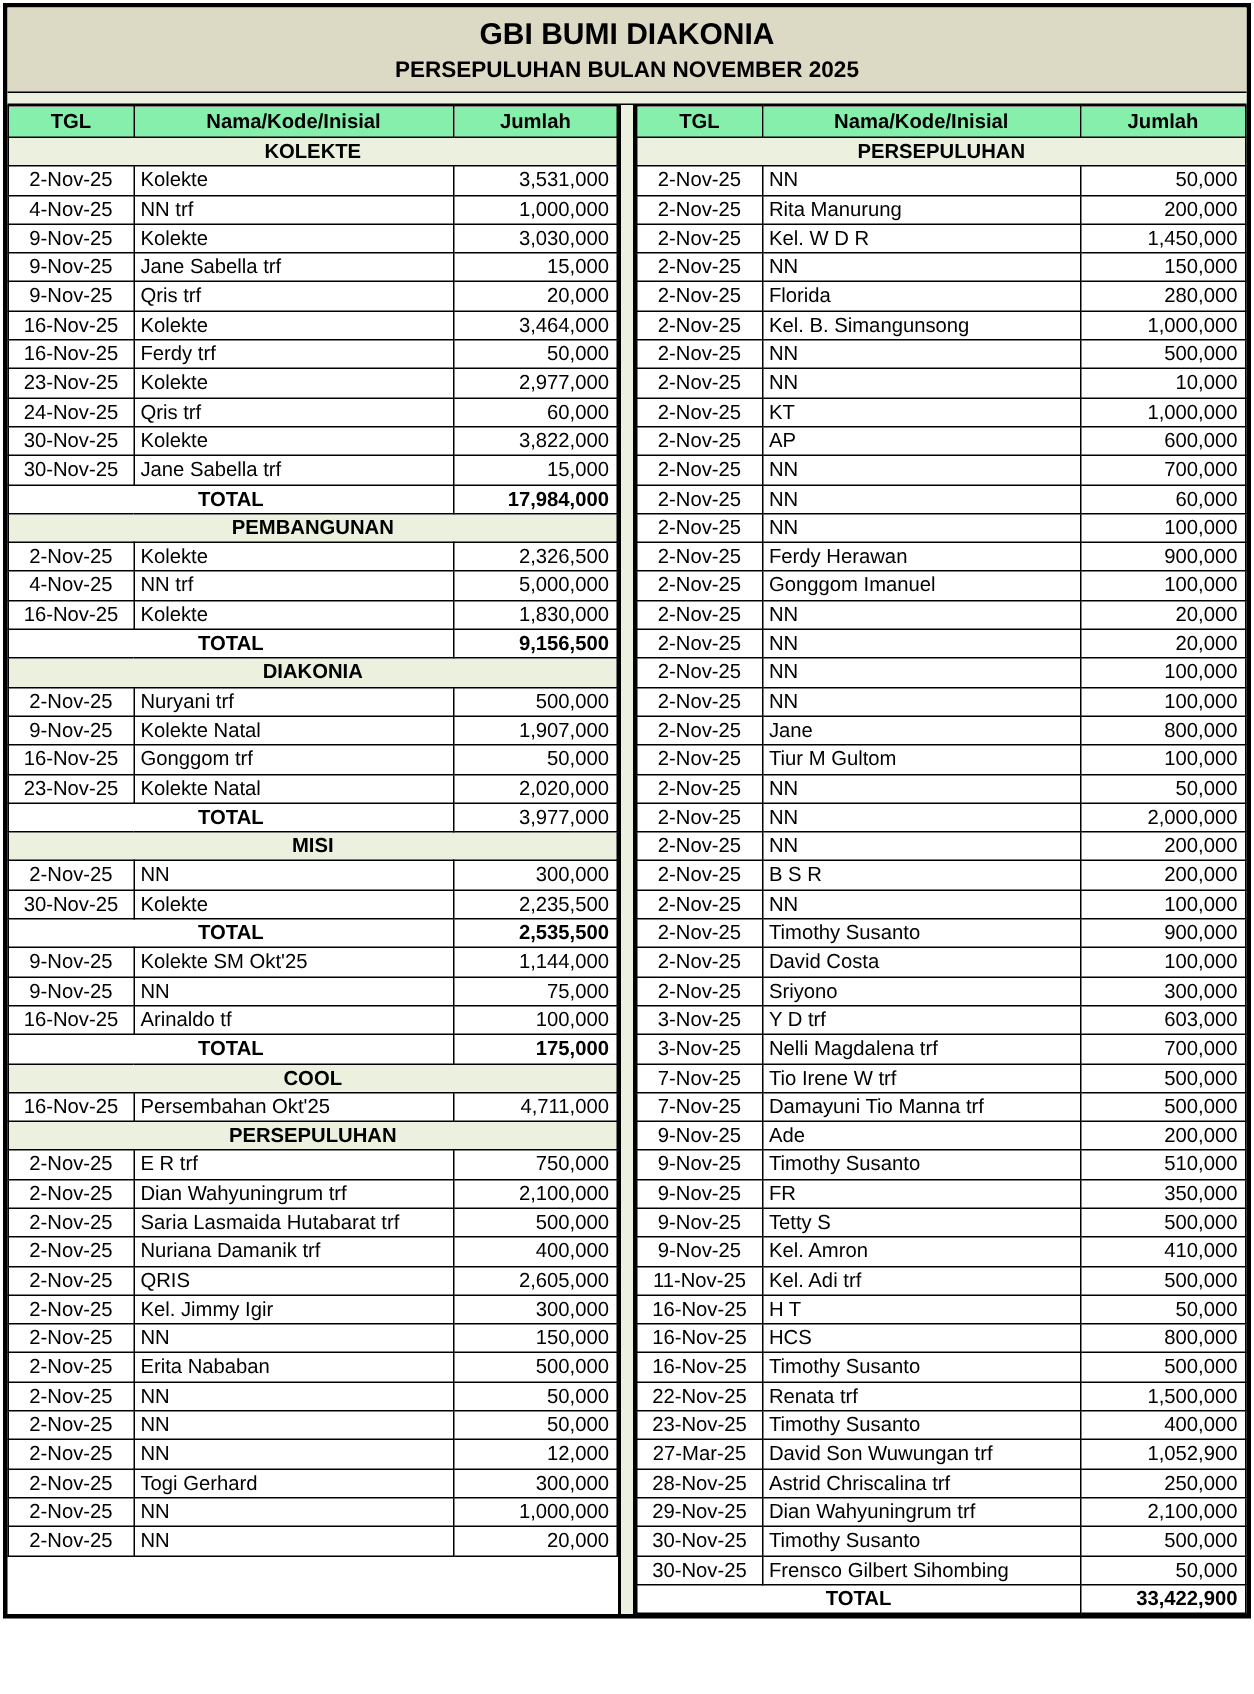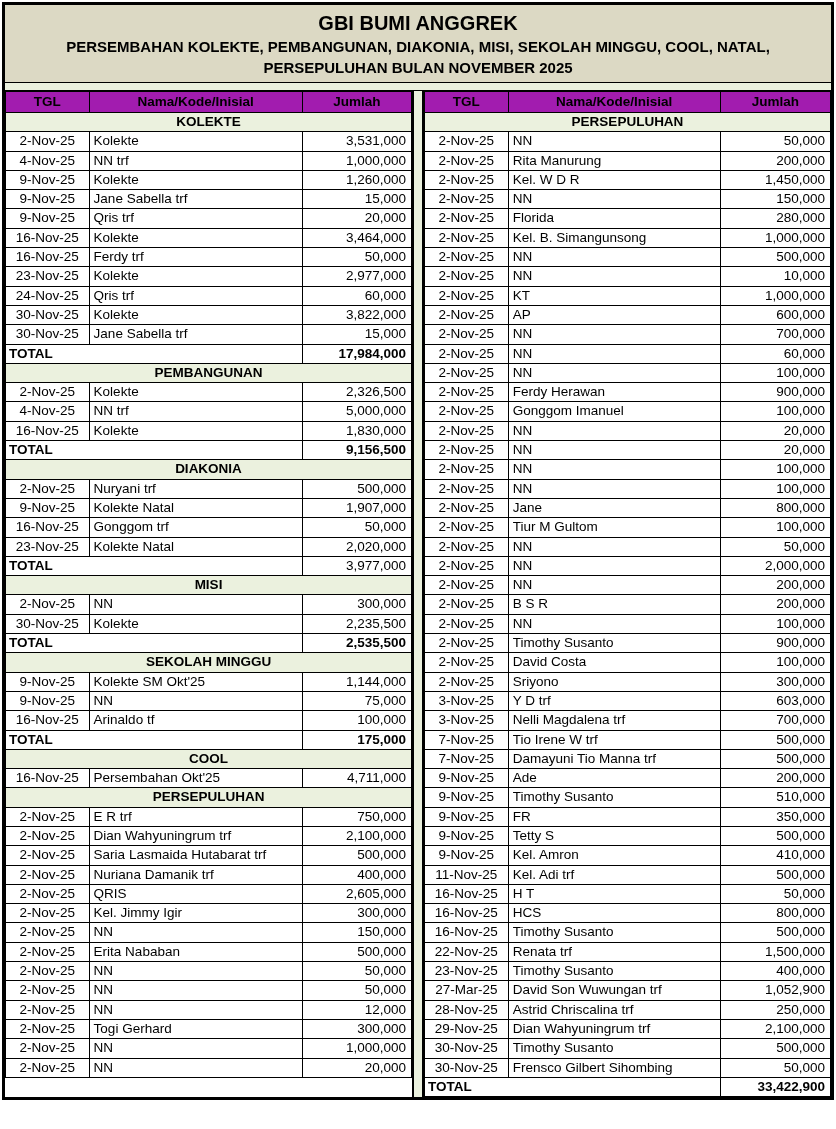--- a/index.html
+++ b/index.html
@@ -21,36 +21,35 @@
   .strip{height:7px;background:#ebf1de;border-bottom:1px solid #000;}
   .tables{display:flex;align-items:flex-start;}
   .divider{width:8px;align-self:stretch;background:#ebf1de;
     border-left:2px solid #000;border-right:2px solid #000;}
   table{border-collapse:collapse;table-layout:fixed;}
   th,td{
     border:1px solid #000;height:18.3px;line-height:18.3px;
     padding:0 3px;font-size:13.5px;overflow:hidden;white-space:nowrap;
     background:#fff;
   }
-  th{background:#a21caf;font-weight:bold;text-align:center;height:20px;line-height:20px;}
+  th{background:#86efac;font-weight:bold;text-align:center;height:20px;line-height:20px;}
   td.section{background:#ebf1de;font-weight:bold;text-align:center;}
   td.date{text-align:center;padding:0 2px;}
   td.name{text-align:left;padding-left:4px;}
   td.amount{text-align:right;padding-right:5px;}
-  td.total-label{font-weight:bold;}
+  td.total-label{font-weight:bold;text-align:center;}
   td.bold{font-weight:bold;}
 </style>
 </head>
 <body>
 
 <div class="sheet">
 
   <div class="title-block">
-    <div class="title">GBI BUMI ANGGREK</div>
-    <div class="subtitle">PERSEMBAHAN KOLEKTE, PEMBANGUNAN, DIAKONIA, MISI, SEKOLAH MINGGU, COOL, NATAL,</div>
+    <div class="title">GBI BUMI DIAKONIA</div>
     <div class="subtitle">PERSEPULUHAN BULAN NOVEMBER 2025</div>
   </div>
 
   <div class="strip"></div>
 
   <div class="tables">
 
     <table>
       <colgroup>
           <col style="width:84px">
@@ -74,21 +73,21 @@
             <td class="amount">3,531,000</td>
           </tr>
           <tr>
             <td class="date">4-Nov-25</td>
             <td class="name">NN trf</td>
             <td class="amount">1,000,000</td>
           </tr>
           <tr>
             <td class="date">9-Nov-25</td>
             <td class="name">Kolekte</td>
-            <td class="amount">1,260,000</td>
+            <td class="amount">3,030,000</td>
           </tr>
           <tr>
             <td class="date">9-Nov-25</td>
             <td class="name">Jane Sabella trf</td>
             <td class="amount">15,000</td>
           </tr>
           <tr>
             <td class="date">9-Nov-25</td>
             <td class="name">Qris trf</td>
             <td class="amount">20,000</td>
@@ -185,23 +184,20 @@
             <td class="amount">300,000</td>
           </tr>
           <tr>
             <td class="date">30-Nov-25</td>
             <td class="name">Kolekte</td>
             <td class="amount">2,235,500</td>
           </tr>
           <tr>
             <td colspan="2" class="total-label">TOTAL</td>
             <td class="amount bold">2,535,500</td>
-          </tr>
-          <tr>
-            <td colspan="3" class="section">SEKOLAH MINGGU</td>
           </tr>
           <tr>
             <td class="date">9-Nov-25</td>
             <td class="name">Kolekte SM  Okt'25</td>
             <td class="amount">1,144,000</td>
           </tr>
           <tr>
             <td class="date">9-Nov-25</td>
             <td class="name">NN</td>
             <td class="amount">75,000</td>

